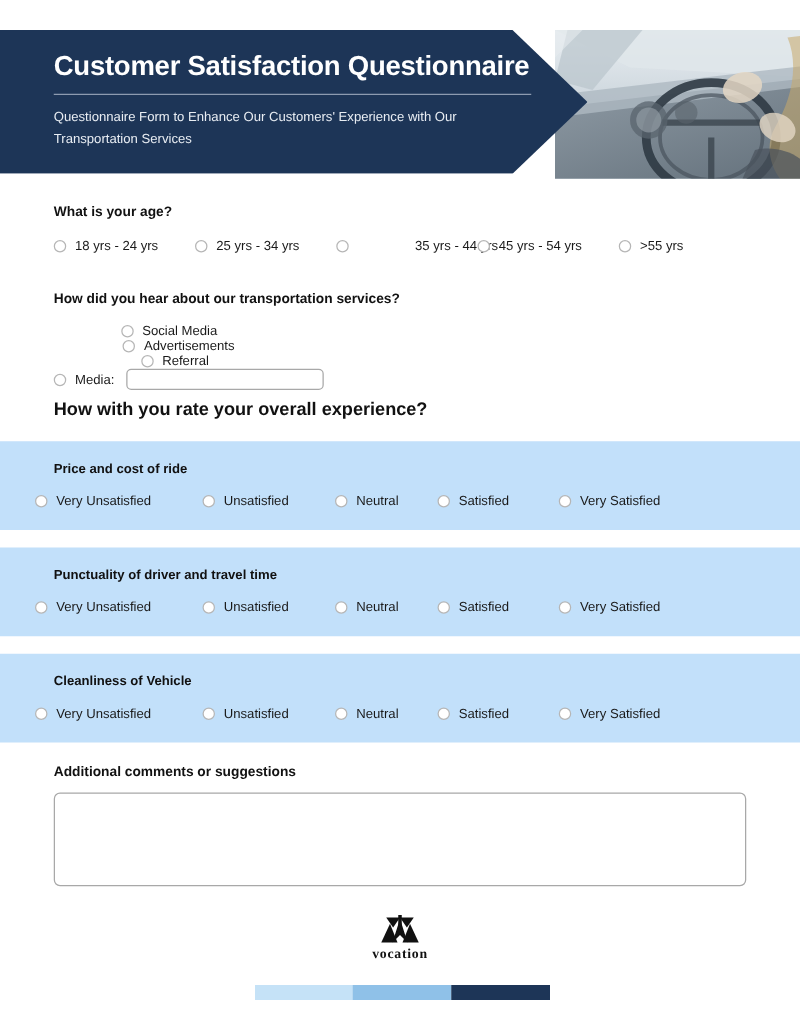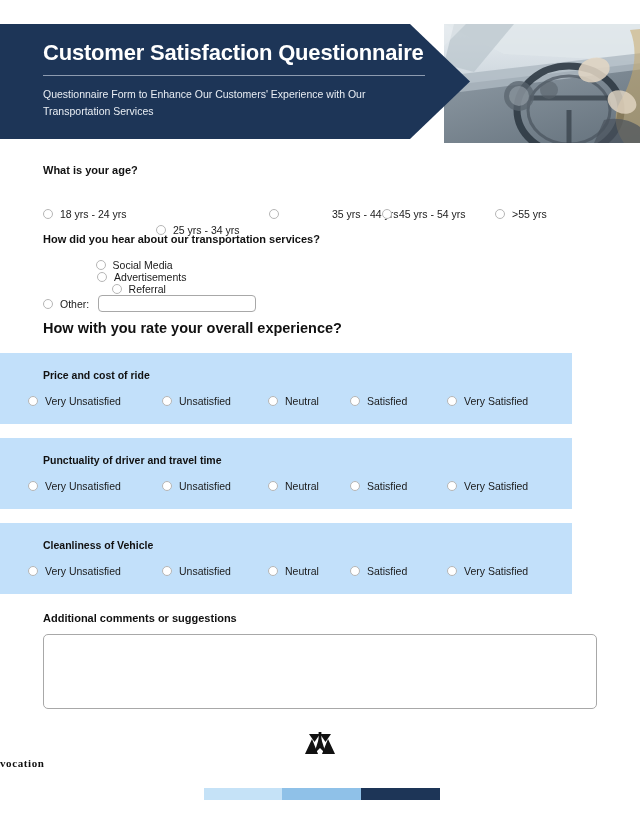--- a/index.html
+++ b/index.html
@@ -130,21 +130,21 @@
     font-family: "Liberation Sans", sans-serif;
     font-size: 10px;
     padding: 0 5px;
     outline: none;
   }
 
   
   .band {
     position: absolute;
     left: 0;
-    width: 572px;
+    width: 640px;
     height: 71px;
     background: #c2e0fa;
   }
   .band-label {
     position: absolute;
     left: 43px;
     top: 16px;
     font-size: 10.5px;
     font-weight: bold;
     color: #111111;
@@ -177,21 +177,21 @@
     color: #1a1a1a;
     outline: none;
   }
 
   
   .footer-logo {
     position: absolute;
     left: 0;
     top: 730px;
     width: 640px;
-    text-align: left;
+    text-align: center;
   }
   .logo-mark { display: block; margin: 0 auto; }
   .logo-word {
     display: block;
     margin-top: 1px;
     font-family: "Liberation Serif", serif;
     font-size: 11px;
     font-weight: bold;
     letter-spacing: 0.6px;
     color: #111111;
@@ -255,21 +255,21 @@
   <div class="header-sub">Questionnaire Form to Enhance Our Customers' Experience with Our Transportation Services</div>
 </div>
 
 <div class="q-label" style="left:43px; top:164px;">What is your age?</div>
 
 <div class="opt-row" style="left:43px; top:191px;align-items:center;">
   <div class="opt" style="width:113px;">
     <span class="radio"></span>
     <span class="opt-text">18 yrs - 24 yrs</span>
   </div>
-  <div class="opt" style="width:113px;margin-top:33px;">
+  <div class="opt" style="width:113px;">
     <span class="radio"></span>
     <span class="opt-text">25 yrs - 34 yrs</span>
   </div>
   <div class="opt" style="width:113px;gap:46px;">
     <span class="radio"></span>
     <span class="opt-text">35 yrs - 44 yrs</span>
   </div>
   <div class="opt" style="width:113px;">
     <span class="radio"></span>
     <span class="opt-text">45 yrs - 54 yrs</span>
@@ -290,21 +290,21 @@
   <div class="opt" style="width:105px;">
     <span class="radio"></span>
     <span class="opt-text">Advertisements</span>
   </div>
   <div class="opt" style="width:76px;">
     <span class="radio"></span>
     <span class="opt-text">Referral</span>
   </div>
   <div class="opt">
     <span class="radio"></span>
-    <span class="opt-text">Other:</span>
+    <span class="opt-text">Media:</span>
     <input class="other-input" type="text" placeholder="" style="">
   </div>
 </div>
 
 <div class="section-title" style="top:320px;">How with you rate your overall experience?</div>
 
 <div class="band" style="top:353px;">
   <div class="band-label">Price and cost of ride</div>
   <div class="band-opts">
     <div class="opt" style="width:134px;">

